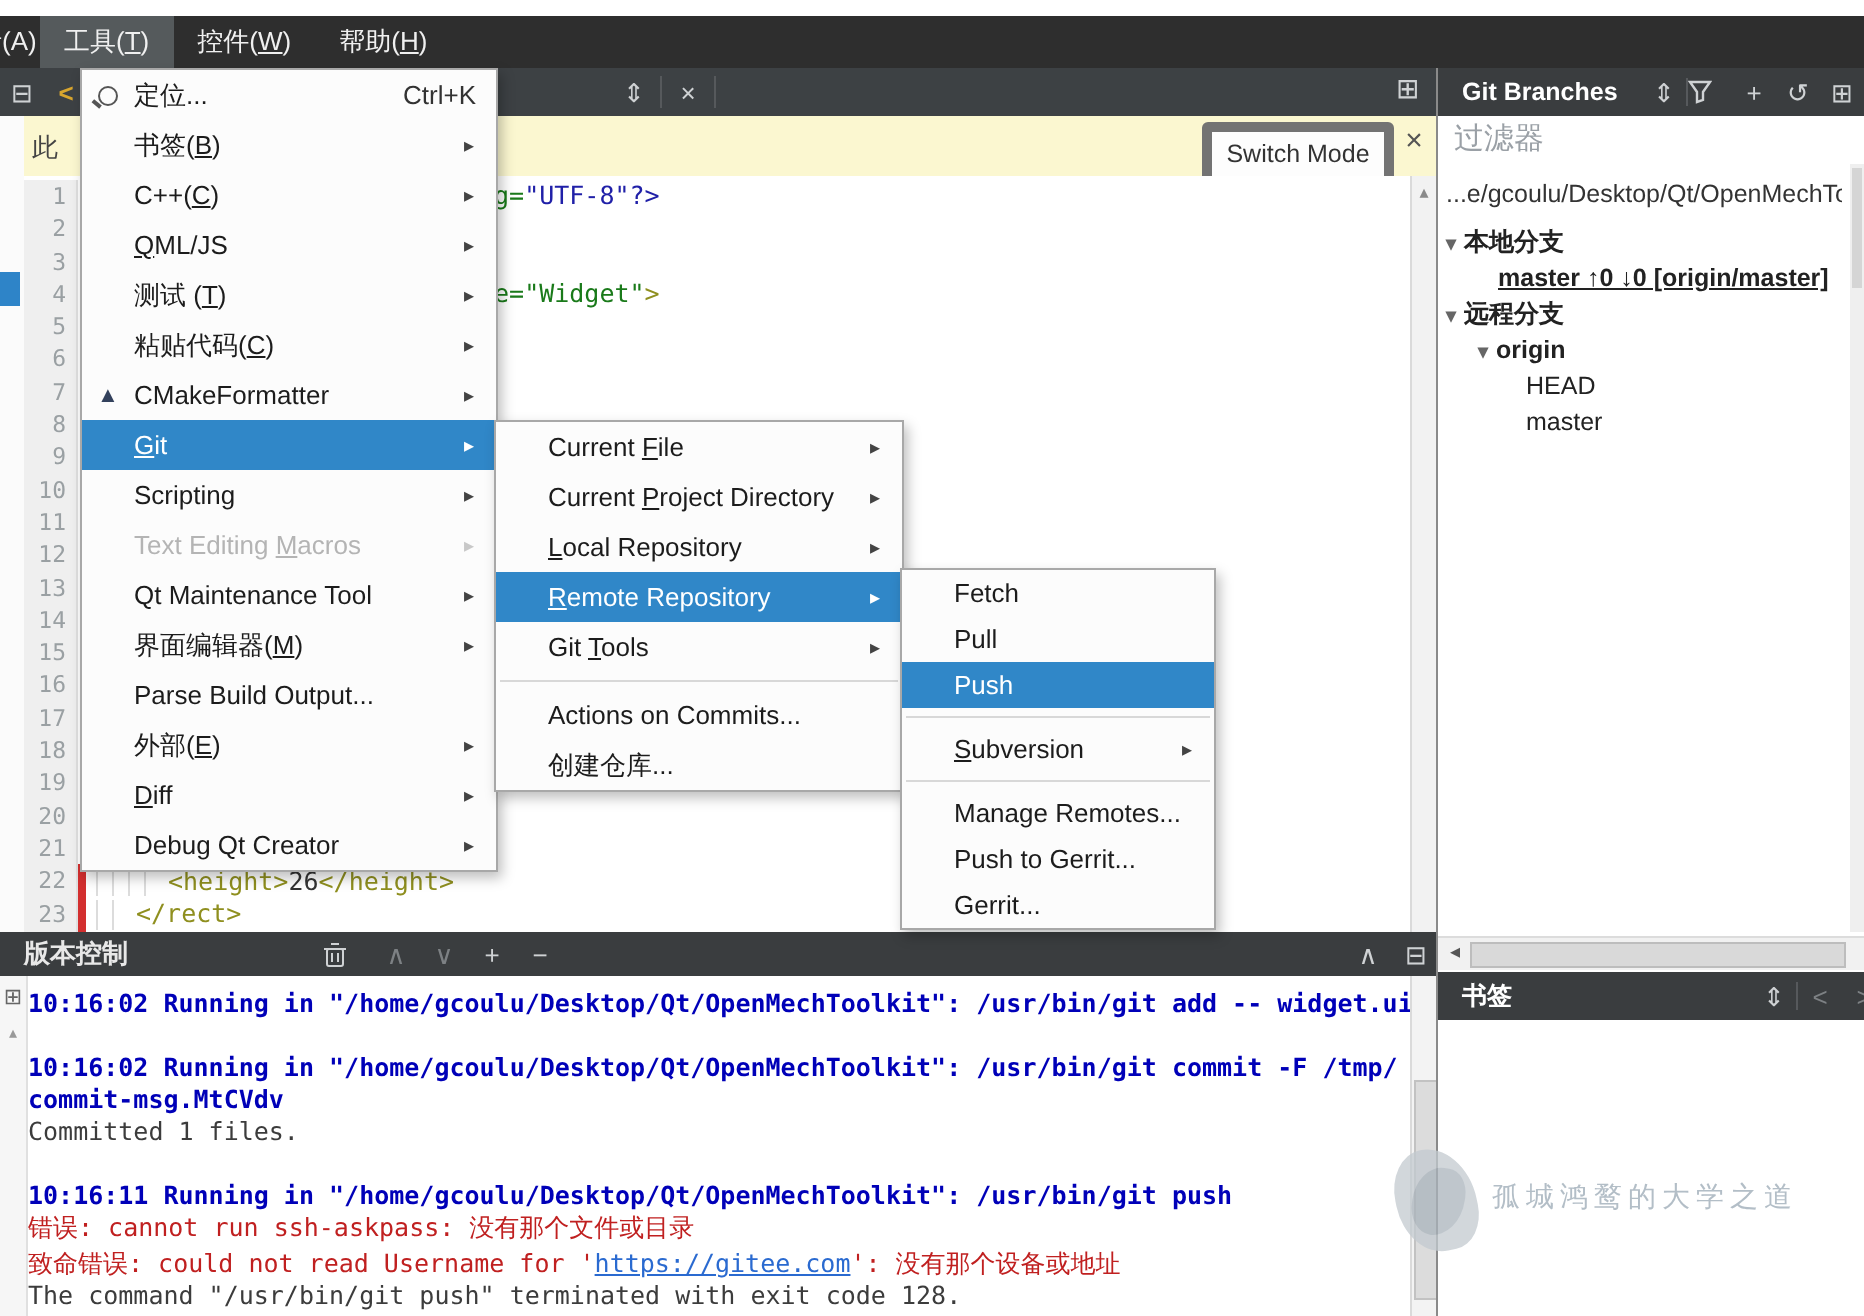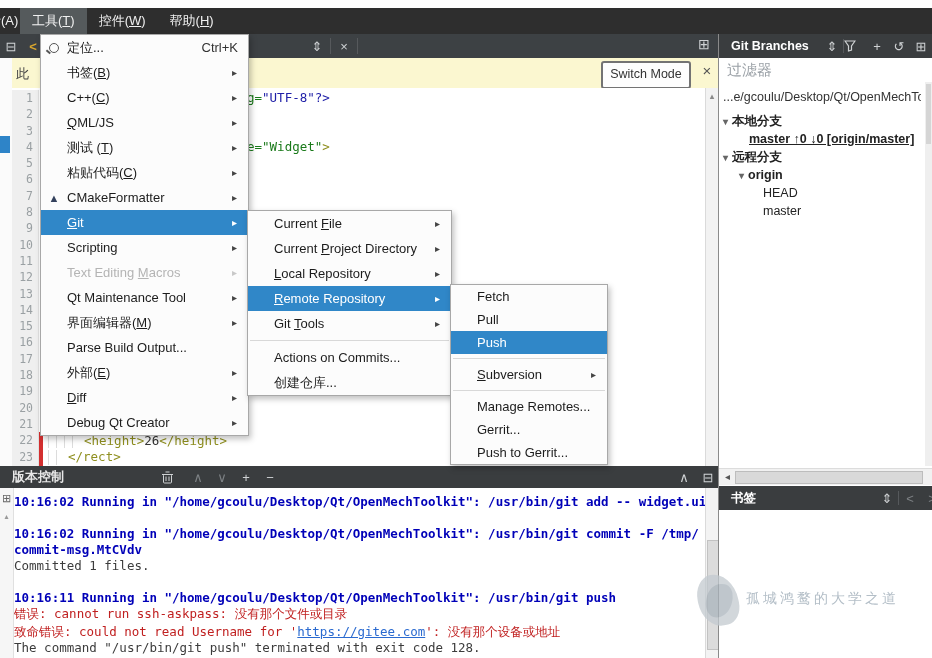--- a/index.html
+++ b/index.html
@@ -23,21 +23,21 @@
   #back-arrow{color:#d9a62e;font-weight:bold;}
   #split-ed{position:absolute;left:698px;top:36px;color:#cfd2d4;font-size:14px;}
 
   
   #leftstrip{left:0;top:58px;width:12px;height:408px;background:#fbfbfb;border-right:1px solid #e2e2e2;}
   #curline-mark{left:0;top:136px;width:10px;height:17px;background:#2e84c8;}
 
   
   #infobar{left:12px;top:58px;width:706px;height:30px;background:#fbf7d0;border-bottom:1px solid #e6dfa8;}
   #infobar-text{position:absolute;left:4px;top:7px;color:#444;}
-  #switch-mode{position:absolute;left:589px;top:3px;width:86px;height:24px;background:#fdfdfd;border:2px solid #737373;
+  #switch-mode{position:absolute;left:589px;top:3px;width:86px;height:24px;background:#fdfdfd;border:5px solid #737373;
                border-radius:3px;text-align:center;line-height:22px;color:#333;font-size:12.5px;}
   #info-close{position:absolute;left:686px;top:4px;width:18px;height:20px;text-align:center;color:#555;font-size:15px;}
 
   
   #editor{left:12px;top:88px;width:693px;height:378px;background:#fff;overflow:hidden;}
   #gutter{position:absolute;left:0;top:2px;width:26px;height:378px;background:#efefef;border-right:1px solid #e0e0e0;overflow:hidden;}
   .ln{height:16.3px;line-height:16.3px;text-align:right;padding-right:5px;color:#9aa0a3;
       font-family:"DejaVu Sans Mono",monospace;font-size:11.5px;}
   #redbar{position:absolute;left:27px;top:344px;width:4px;height:34px;background:#d32f2f;}
   .code{position:absolute;font-family:"DejaVu Sans Mono",monospace;font-size:12.5px;white-space:pre;line-height:16px;}
@@ -437,21 +437,21 @@
         <span class="mtext"><i class="mn">S</i><i class="post">ubversion</i></span>
         <span class="marr">▸</span>
       </div>
     <div class="msep"></div>
     <div class="mi">
         <span class="mic"></span>
         <span class="mtext"><i class="pre">Manage Remotes...</i></span>
       </div>
     <div class="mi">
         <span class="mic"></span>
+        <span class="mtext"><i class="pre">Push to Gerrit...</i></span>
+      </div>
+    <div class="mi">
+        <span class="mic"></span>
         <span class="mtext"><i class="pre">Gerrit...</i></span>
       </div>
-    <div class="mi">
-        <span class="mic"></span>
-        <span class="mtext"><i class="pre">Push to Gerrit...</i></span>
-      </div>
   </div>
 
 </div>
 
 </body></html>

